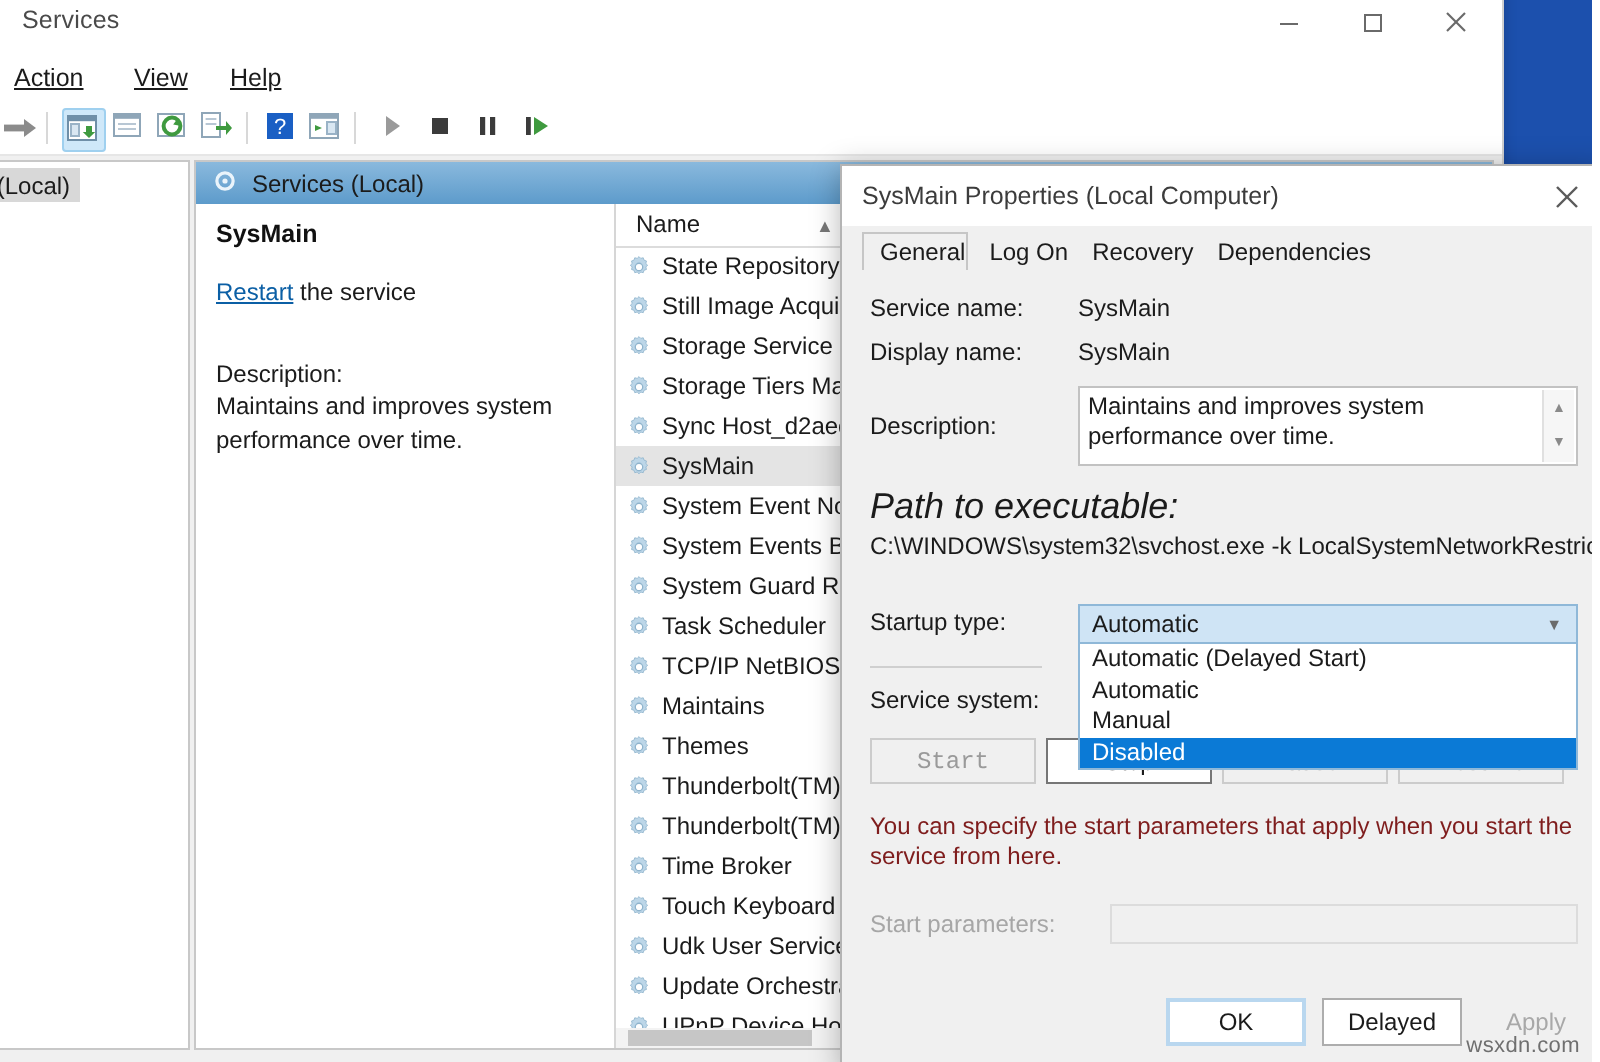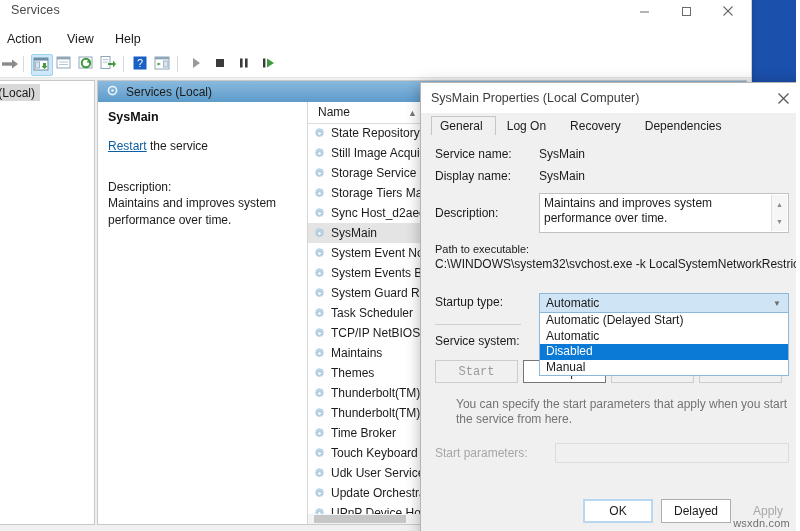--- a/index.html
+++ b/index.html
@@ -38,21 +38,21 @@
     width:42px; height:32px; display:flex; align-items:center; justify-content:center;
     color:#6a6a6a;
   }
   .wc svg { display:block; }
 
   .menubar {
     position:absolute; left:0; top:32px; width:100%; height:24px;
     background:#ffffff;
   }
   .menu-item {
-    position:absolute; top:4px; font-size:12.5px; color:#1b1b1b; padding:1px 6px;
+    position:absolute; top:4px; font-size:12.5px; color:#1b1b1b; padding:1px 6px;text-decoration:underline;
   }
   .mi-action { left:62px; }
   .mi-view { left:122px; }
   .mi-help { left:170px; }
 
   .toolbar {
     position:absolute; left:0; top:56px; width:100%; height:26px;
     background:#ffffff; border-bottom:1px solid #e6e6e6;
   }
   .tb-icon { position:absolute; top:3px; width:20px; height:20px; }
@@ -140,21 +140,21 @@
     position:absolute; right:0; top:0; width:40px; height:30px;
     display:flex; align-items:center; justify-content:center; color:#5a5a5a;
   }
   .tabs {
     position:absolute; left:0; top:30px; right:0; height:22px;
     background:#f0f0f0;
     border-bottom:1px solid #c6c6c6;
     display:flex; align-items:flex-end; padding-left:10px; gap:2px;
   }
   .tab {
-    font-size:12px; color:#1b1b1b; padding:2px 12px 3px 8px;
+    font-size:12px; color:#1b1b1b; padding:2px 0 3px 8px;
     border:1px solid transparent; border-bottom:none; position:relative; top:1px;
   }
   .tab.active {
     background:#f0f0f0; border-color:#c6c6c6 #c6c6c6 #f0f0f0 #c6c6c6;
   }
   .dlg-body {
     position:absolute; left:0; top:52px; right:0; bottom:46px;
     background:#f0f0f0; padding:10px 14px 0 14px; box-sizing:border-box;
     font-size:12px; color:#1b1b1b;
   }
@@ -167,21 +167,21 @@
     background:#ffffff; border:1px solid #c2c2c2; box-sizing:border-box;
     font-size:12px; line-height:15px; padding:2px 18px 0 4px; color:#1b1b1b;
   }
   .descscroll {
     position:absolute; right:1px; top:1px; width:15px; bottom:1px; background:#f6f6f6;
     border-left:1px solid #e0e0e0;
   }
   .descscroll .a { position:absolute; left:0; right:0; text-align:center; font-size:7px; color:#8a8a8a;}
   .descscroll .a.up{ top:2px;} .descscroll .a.dn{ bottom:2px;}
 
-  .pathlbl { margin-top:4px; font-size:11px; }
+  .pathlbl { margin-top:4px; font-size:18px;font-style:italic; }
   .pathval { margin-top:2px; font-size:12px; white-space:nowrap; }
 
   .combo {
     position:absolute; left:104px; top:0; right:0; height:20px;
     background:#cfe4f5; border:1px solid #8fb8d8; box-sizing:border-box;
     font-size:12px; color:#1b1b1b; padding:2px 0 0 6px;
   }
   .combo .arrow { position:absolute; right:7px; top:5px; font-size:8px; color:#6b6b6b;}
   .combo-list {
     position:absolute; left:104px; top:20px; right:0;
@@ -194,21 +194,21 @@
   .hr { position:absolute; left:0; right:0; height:1px; background:#cfcfcf; }
 
   .btnrow { position:relative; height:24px; }
   .sbtn {
     position:absolute; top:0; height:23px; width:83px;
     background:#f0f0f0; border:1px solid #cccccc; box-sizing:border-box;
     font-size:12px; color:#9a9a9a; display:flex; align-items:center; justify-content:center;
   }
   .sbtn.enabled { background:#ffffff; border-color:#767676; color:#1b1b1b; }
 
-  .helptext { font-size:12px; line-height:15px; color:#737373;margin-left:21px; }
+  .helptext { font-size:12px; line-height:15px; color:#7f1d1d; }
   .sp-label { position:absolute; left:0; top:3px; color:#a6a6a6; font-size:12px;}
   .sp-input {
     position:absolute; left:120px; right:0; top:0; height:20px;
     background:#f0f0f0; border:1px solid #dcdcdc; box-sizing:border-box;
   }
 
   .dlg-footer {
     position:absolute; left:0; right:0; bottom:0; height:46px; background:#f0f0f0;
   }
   .fbtn {
@@ -615,22 +615,22 @@
 
       <div style="position:relative; height:24px; margin-top:22px;">
         <span class="flabel">Startup type:</span>
         <div class="combo">
           <span>Automatic</span>
           <span class="arrow">▼</span>
         </div>
         <div class="combo-list" id="combo-list">
             <div class="copt">Automatic (Delayed Start)</div>
             <div class="copt">Automatic</div>
+            <div class="copt">Manual</div>
             <div class="copt on">Disabled</div>
-            <div class="copt">Manual</div>
           </div>
       </div>
 
       <div style="position:relative; height:18px; margin-top:15px;">
         <div class="hr" style="top:-8px; left:0; width:86px;"></div>
         <span class="flabel">Service system:</span>
         <span class="fvalue">Running</span>
       </div>
 
       <div class="btnrow" style="margin-top:10px;" id="service-btn-row">

